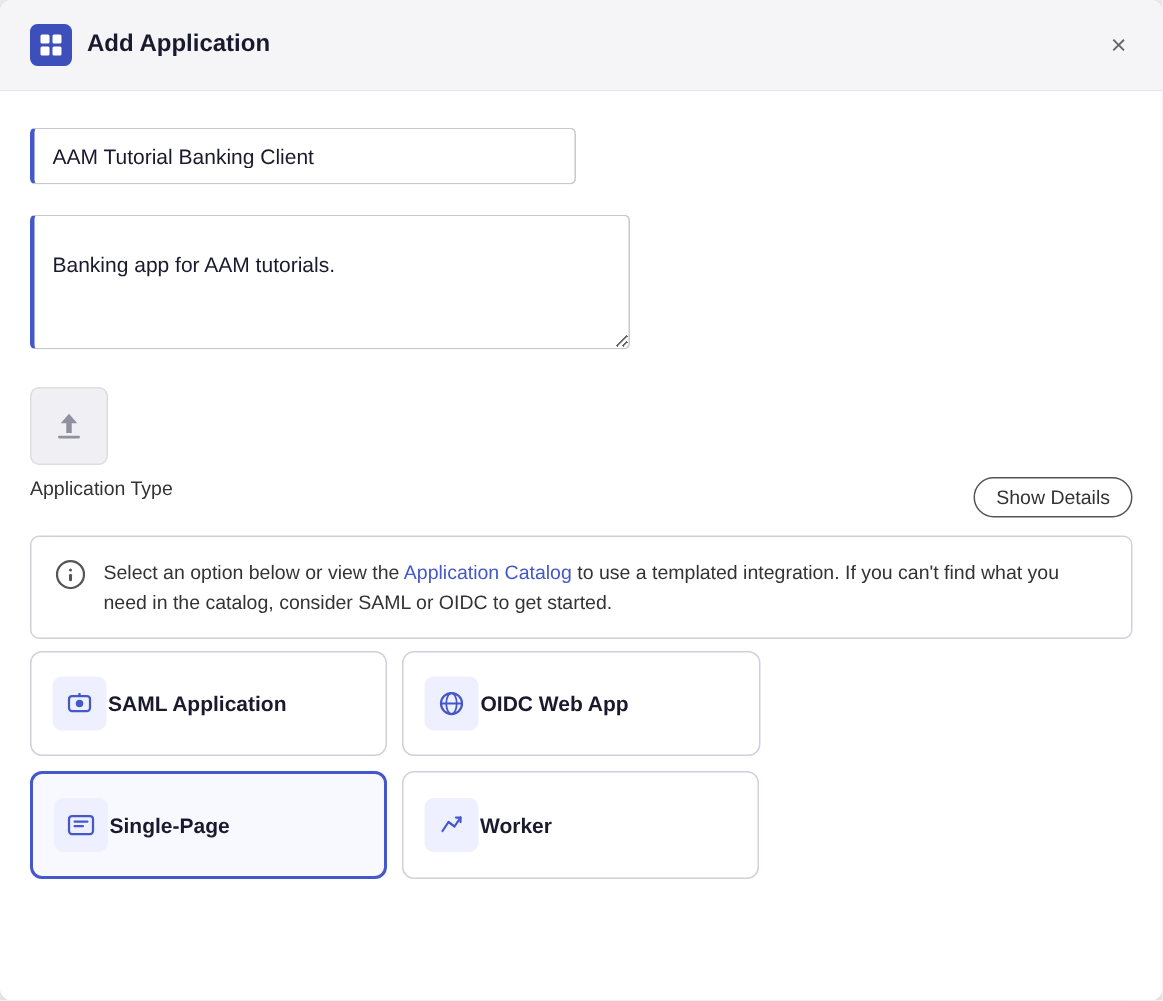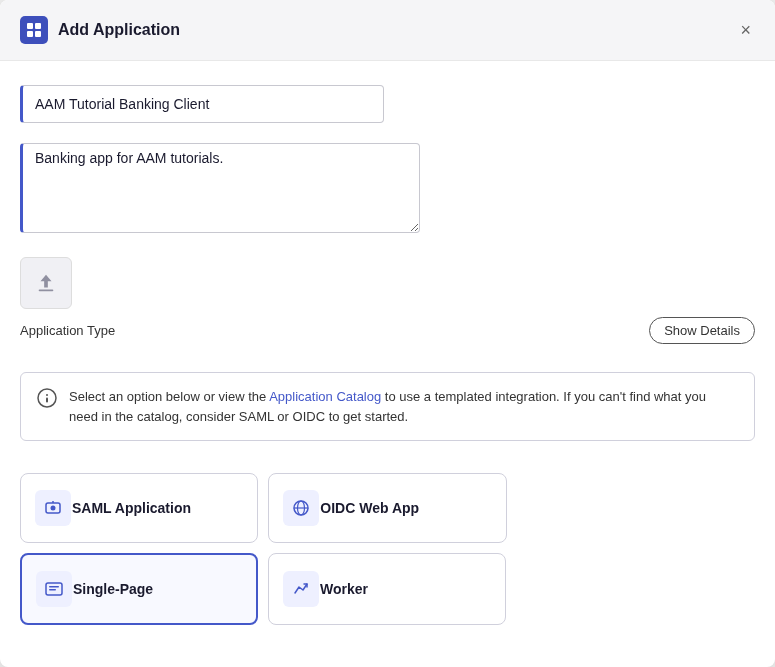--- a/index.html
+++ b/index.html
@@ -89,21 +89,21 @@
       border-left: 3px solid #4458c9;
       border-radius: 4px;
       font-size: 14px;
       color: #1a1a2e;
       outline: none;
       background: #fff;
     }
     .form-textarea {
       width: 400px;
       height: 90px;
-      padding: 6px 12px;
+      padding: 24px 12px;
       border: 1px solid #c8c8d0;
       border-left: 3px solid #4458c9;
       border-radius: 4px;
       font-size: 14px;
       color: #1a1a2e;
       outline: none;
       resize: vertical;
       background: #fff;
       font-family: inherit;
     }
@@ -136,23 +136,22 @@
     .max-size-text {
       font-size: 12px;
       color: #888;
       margin-top: 6px;
     }
     .app-type-section {
       margin-top: 8px;
     }
     .app-type-header {
       display: flex;
-      align-items: center;
       justify-content: space-between;
-      margin-bottom: 28px;
+      margin-bottom: 12px;
     }
     .app-type-label {
       font-size: 13px;
       font-weight: 500;
       color: #333;
     }
     .show-details-btn {
       background: none;
       border: 1.5px solid #555;
       border-radius: 20px;
@@ -162,21 +161,21 @@
       cursor: pointer;
       font-weight: 500;
     }
     .info-banner {
       border: 1px solid #d0d0dc;
       border-radius: 6px;
       padding: 14px 16px;
       display: flex;
       align-items: flex-start;
       gap: 12px;
-      margin-bottom: 32px;
+      margin-bottom: 8px;
       background: #fff;
     }
     .info-icon {
       width: 20px;
       height: 20px;
       min-width: 20px;
       margin-top: 1px;
     }
     .info-text {
       font-size: 13px;

